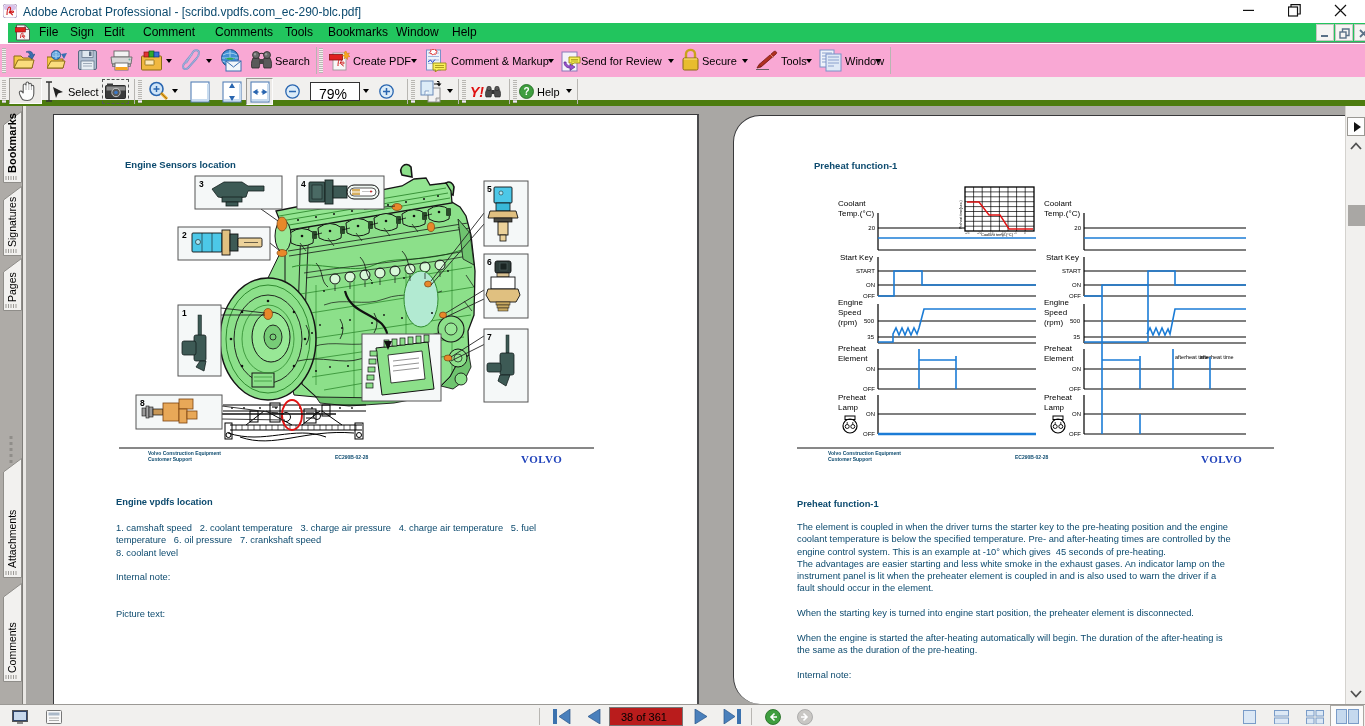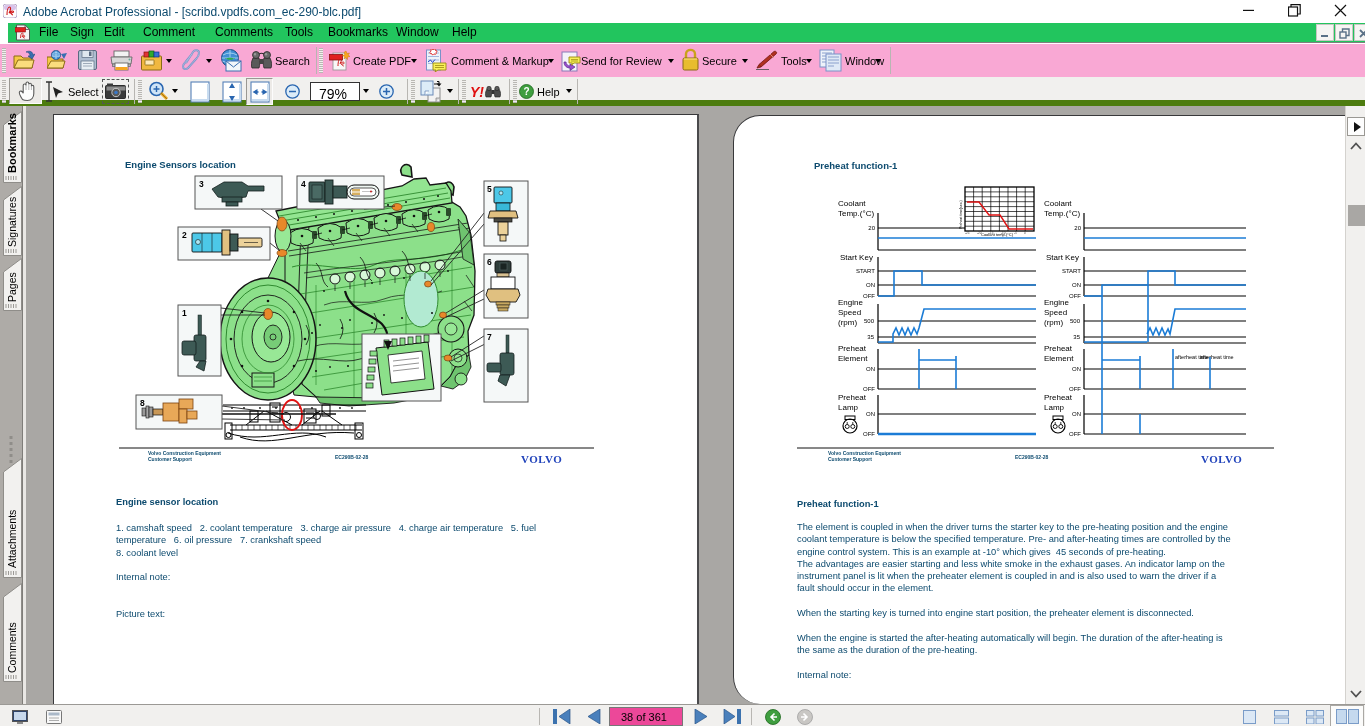--- a/index.html
+++ b/index.html
@@ -561,21 +561,21 @@
             </g>
 <path d="M334,240 L368,236 L371,264 L337,268 Z" fill="#fff" stroke="#111" stroke-width="0.8"></path>
 <path d="M339,246 L365,243 M339,251 L365,248 M339,256 L365,253" stroke="#777" stroke-width="0.8" fill="none"></path>
 <path d="M330,226 L338,226 L334,235 Z" fill="#111"></path>
           </g>
 <path d="M65,333 H540" stroke="#111" stroke-width="1"></path>
 </svg>
 <div class="t" style="left:94px;top:335px;font-size:5px;font-weight:bold;line-height:6.2px;">Volvo Construction Equipment<br>Customer Support</div>
 <div class="t" style="left:281px;top:339px;font-size:5px;font-weight:bold;">EC290B-02-28</div>
 <div class="t" style="left:467px;top:338px;font-size:11px;font-weight:bold;font-family:'Liberation Serif',serif;color:#2244bb;letter-spacing:0.5px;">VOLVO</div>
-<div class="t" style="left:62px;top:382px;font-size:9.3px;font-weight:bold;">Engine sensor location</div>
+<div class="t" style="left:62px;top:382px;font-size:9.3px;font-weight:bold;">Engine vpdfs location</div>
 <div class="t" style="left:62px;top:407px;font-size:9.3px;line-height:12.3px;">1. camshaft speed&nbsp;&nbsp;&nbsp;2. coolant temperature&nbsp;&nbsp;&nbsp;3. charge air pressure&nbsp;&nbsp;&nbsp;4. charge air temperature&nbsp;&nbsp;&nbsp;5. fuel<br>temperature&nbsp;&nbsp;&nbsp;6. oil pressure&nbsp;&nbsp;&nbsp;7. crankshaft speed<br>8. coolant level<br>&nbsp;<br>Internal note:<br>&nbsp;<br>&nbsp;<br>Picture text:</div>
 </div>
 <div class="page" id="pageR" style="left:692px;top:9px;width:646px;height:589px;border-radius:27px;">
 <div class="t" style="left:80px;top:44px;font-size:9.5px;font-weight:bold;">Preheat function-1</div>
 <svg class="abs" style="left:0;top:0" width="646" height="589" viewBox="0 0 646 589">
 <g font-family="Liberation Sans" fill="#000">
 <g font-size="8">
 <text x="104" y="90">Coolant</text>
               <text x="104" y="100">Temp.(°C)</text>
 <text x="106" y="144">Start Key</text>
@@ -739,21 +739,21 @@
       <path d="M3 8 H13 M3 10.5 H13" stroke="#999" stroke-width="0.8"></path>
     </svg>
 <div class="tsep" style="left:539px;top:3px;height:17px"></div>
 <svg class="abs" style="left:552px;top:4px" width="19" height="15" viewBox="0 0 19 15">
       <rect x="1" y="0" width="4" height="15" fill="#3c72ae"></rect>
       <path d="M18 0 L7 7.5 L18 15 Z" fill="#4a80bc" stroke="#2a5488" stroke-width="0.7"></path>
     </svg>
 <svg class="abs" style="left:587px;top:4px" width="14" height="15" viewBox="0 0 14 15">
       <path d="M13 0 L1 7.5 L13 15 Z" fill="#4a80bc" stroke="#2a5488" stroke-width="0.7"></path>
     </svg>
-<div class="abs" style="left:609px;top:2px;width:74px;height:19px;background:#ec4899;border:1px solid #777;">
+<div class="abs" style="left:609px;top:2px;width:74px;height:19px;background:#b91c1c;border:1px solid #777;">
       <span style="position:absolute;left:11px;top:3px;font-size:11px;">38 of 361</span>
     </div>
 <svg class="abs" style="left:694px;top:4px" width="14" height="15" viewBox="0 0 14 15">
       <path d="M1 0 L13 7.5 L1 15 Z" fill="#4a80bc" stroke="#2a5488" stroke-width="0.7"></path>
     </svg>
 <svg class="abs" style="left:723px;top:4px" width="19" height="15" viewBox="0 0 19 15">
       <path d="M1 0 L12 7.5 L1 15 Z" fill="#4a80bc" stroke="#2a5488" stroke-width="0.7"></path>
       <rect x="14" y="0" width="4" height="15" fill="#3c72ae"></rect>
     </svg>
 <div class="tsep" style="left:751px;top:3px;height:17px"></div>

